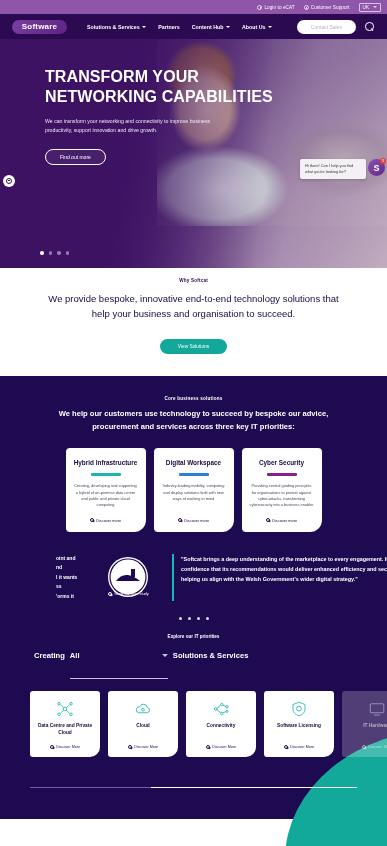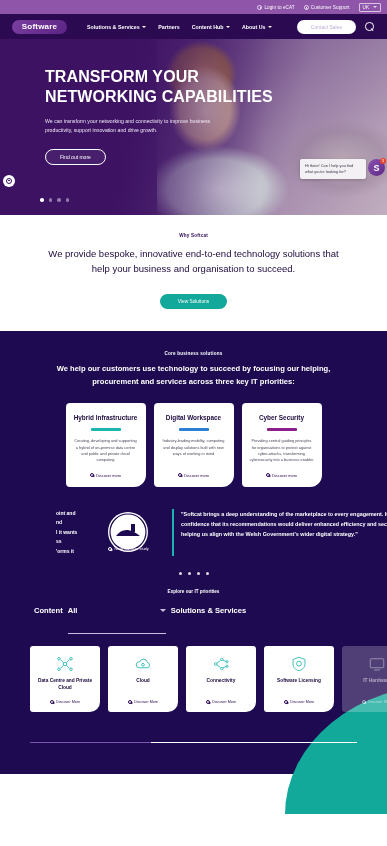--- a/index.html
+++ b/index.html
@@ -73,21 +73,21 @@
     width: 6.5px; height: 6.5px; border: 1.1px solid #fff; border-radius: 50%;
   }
   .search-ico::after {
     content: ""; position: absolute; left: 7.4px; top: 7.4px;
     width: 3.4px; height: 1.1px; background: #fff; transform: rotate(45deg);
     transform-origin: left center;
   }
 
   
   .hero {
-    height: 176px; position: relative; overflow: hidden;
+    height: 229px; position: relative; overflow: hidden;
     background:
       linear-gradient(100deg, #3a1160 0%, #3f1569 34%, rgba(70,25,110,.55) 55%, rgba(120,80,150,.25) 75%, rgba(150,120,170,.15) 100%),
       linear-gradient(160deg, #6b4a86 0%, #8d6f9d 40%, #b59fb8 70%, #c8b5c2 100%);
   }
   .hero-photo {
     position: absolute; right: 0; top: 0; width: 230px; height: 187px;
     background:
       radial-gradient(ellipse 50px 60px at 48px 70px, #f0d6c0 0%, #d9b49a 50%, rgba(150,110,110,0) 72%),
       radial-gradient(ellipse 46px 44px at 44px 36px, #c98f63 0%, #9e6b48 60%, rgba(120,90,70,0) 78%),
       radial-gradient(ellipse 90px 54px at 60px 150px, #e9eaec 0%, #c9ccd2 55%, rgba(180,180,190,0) 80%),
@@ -147,21 +147,21 @@
     position: relative; flex: none;
   }
   .chat-badge {
     position: absolute; right: -1px; top: -1px; width: 6px; height: 6px;
     background: #e8432f; border-radius: 50%; color: #fff; font-size: 3.6px;
     display: flex; align-items: center; justify-content: center;
   }
 
   
   .why {
-    background: #fff; padding: 18px 40px 22px; text-align: center;
+    background: #fff; padding: 10px 40px 22px; text-align: center;
   }
   .eyebrow-dark { font-size: 4.6px; color: #2b0a52; font-weight: bold; letter-spacing: .2px; }
   .why-head {
     margin-top: 9px; font-size: 9.5px; line-height: 1.55; color: #1d0a3d;
     font-weight: normal;
   }
   .btn-teal {
     margin-top: 18px; display: inline-block; background: #12a89a; color: #fff;
     border-radius: 9px; font-size: 4.8px; padding: 5px 18px; border: none;
     font-family: inherit;
@@ -356,21 +356,21 @@
 
   <div class="why">
     <div class="eyebrow-dark">Why Softcat</div>
     <div class="why-head">We provide bespoke, innovative end-to-end technology solutions that help your business and organisation to succeed.</div>
     <button class="btn-teal">View Solutions</button>
   </div>
 
   <div class="dark-sec">
     <div class="dark-body">
       <div class="eyebrow-light">Core business solutions</div>
-      <div class="dark-head">We help our customers use technology to succeed by focusing our helping, procurement and services across three key IT priorities:</div>
+      <div class="dark-head">We help our customers use technology to succeed by bespoke our advice, procurement and services across three key IT priorities:</div>
 
       <div class="cards3">
         <div class="card3">
           <div class="card3-title">Hybrid Infrastructure</div>
           <div class="card3-rule" style="background:#19b5ae"></div>
           <div class="card3-body">Creating, developing and supporting a hybrid of on-premise data centre and public and private cloud computing</div>
           <div class="disc-link">
             <span class="disc-circle"></span>
             <span>Discover more</span>
           </div>
@@ -417,21 +417,21 @@
 
       <div class="dots-row">
         <i></i>
         <i></i>
         <i></i>
         <i></i>
       </div>
 
       <div class="explore-eyebrow">Explore our IT priorities</div>
       <div class="explore-row">
-        <span class="explore-label">Content</span>
+        <span class="explore-label">Creating</span>
         <span class="select-wrap">
           <span class="select-val">All</span>
           <span class="caret-dd"></span>
         </span>
         <span class="explore-tail">Solutions &amp; Services</span>
       </div>
 
       <div class="teal-blob"></div>
 
       <div class="cards5">

